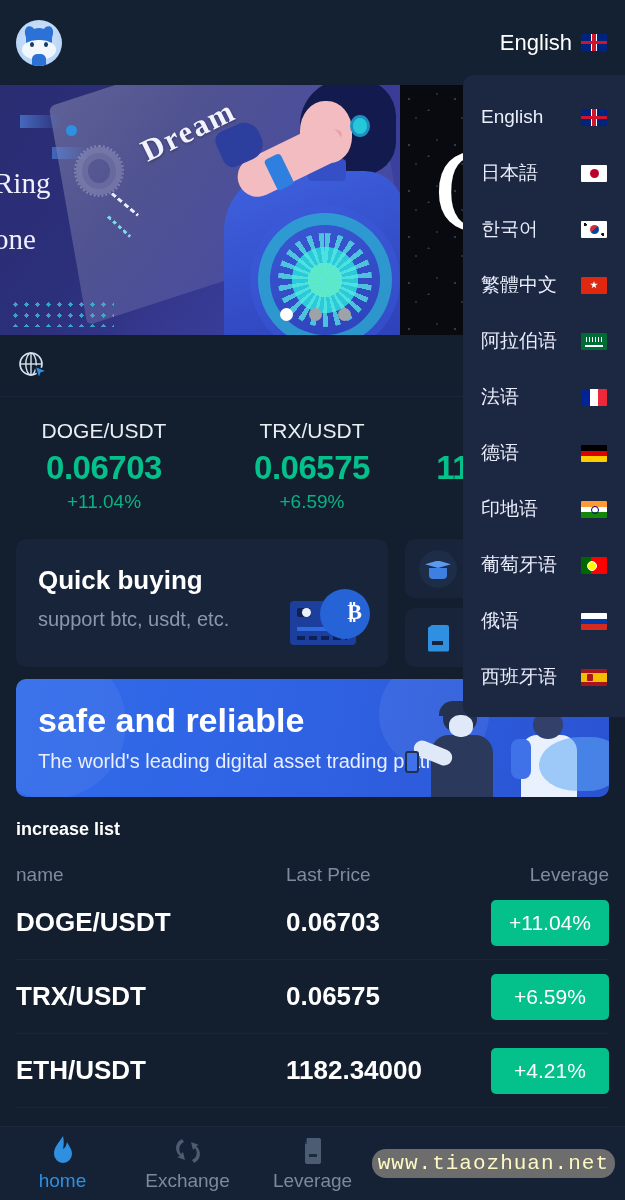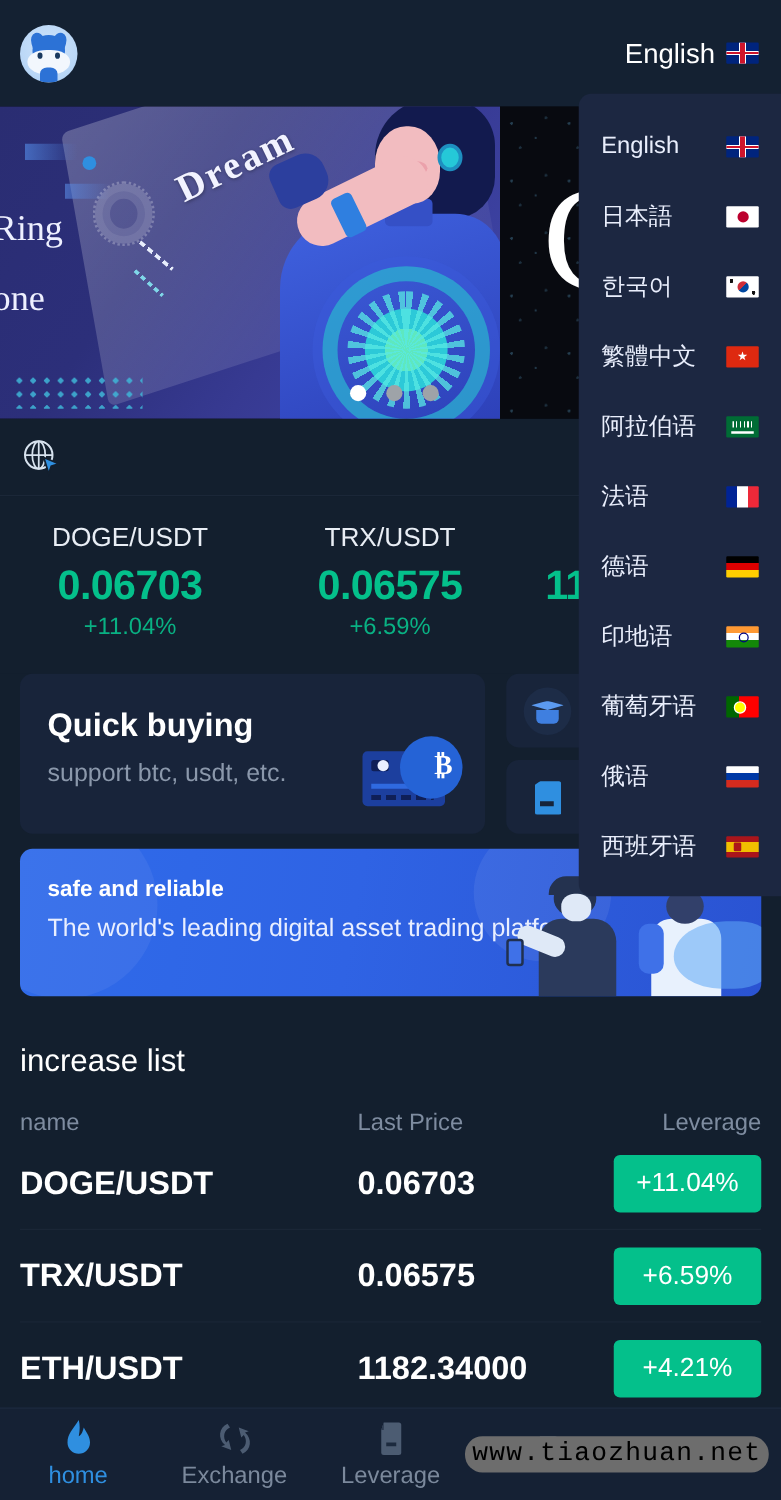--- a/index.html
+++ b/index.html
@@ -327,21 +327,21 @@
     background:#16243a; }
   .sm-txt { color:#c5d1e2; font-size: 15px; line-height: 1.25; }
 
   
   .promo {
     margin: 12px 16px 0 16px; height: 118px; border-radius: 10px;
     background: linear-gradient(100deg,#2f6bea 0%, #2f63e4 45%, #2a53d2 100%);
     position: relative; overflow: hidden;
     padding: 22px 0 0 22px;
   }
-  .promo .pt { color:#ffffff; font-size: 18px; font-weight: 700; }
+  .promo .pt { color:#ffffff; font-size: 34px; font-weight: 700; }
   .promo .ps { color:#e8eeff; font-size: 20px; margin-top: 10px; }
   .promo .blob1 { position:absolute; left:-40px; top:-30px; width:150px; height:150px;
     border-radius:50%; background:rgba(255,255,255,.06); }
   .promo .blob2 { position:absolute; right:120px; top:-20px; width:110px; height:110px;
     border-radius:50%; background:rgba(255,255,255,.07); }
   .pr-person { position:absolute; right: 96px; bottom: 0; width: 96px; height: 96px; }
   .pr-head { position:absolute; left:26px; top:2px; width:34px; height:30px;
     background:#24324f; border-radius:50% 50% 46% 46%; }
   .pr-cap { position:absolute; left:22px; top:0; width:44px; height:15px;
     background:#24324f; border-radius:14px 14px 0 0; }
@@ -358,21 +358,21 @@
     background:#e8f1fd; border-radius:16px 16px 0 0; }
   .pr2-head { position:absolute; left:22px; top:2px; width:30px; height:28px;
     background:#32406a; border-radius:50%; }
   .pr2-bag { position:absolute; left:0px; top:30px; width:20px; height:40px;
     background:#3f71e8; border-radius:8px; }
   .pr-swoosh { position:absolute; right:-10px; bottom:6px; width:80px; height:54px;
     background:#5fa8f5; border-radius:60% 40% 45% 55%; opacity:.55; }
 
   
   .list-sec { padding: 22px 16px 0 16px; }
-  .list-title { color:#ffffff; font-size: 25px; font-weight: 400; margin-top: 16px; }
+  .list-title { color:#ffffff; font-size: 18px; font-weight: 700; }
   .list-head {
     display:flex; margin-top: 24px; color:#7e8ca0; font-size: 19px;
   }
   .c-name { flex: 0 0 270px; }
   .c-price { flex: 1 1 auto; }
   .c-chg { flex: 0 0 120px; text-align: right; }
   .list-row {
     display:flex; align-items:center; height: 74px;
     border-bottom: 1px solid #1a2636;
   }
@@ -388,21 +388,21 @@
   .tabbar {
     position: absolute; left:0; bottom:0; width: 625px; height: 74px;
     background:#152134; display:flex; align-items:center;
     border-top: 1px solid #1c2a3e; z-index: 30;
   }
   .tab { flex: 1 1 0; text-align:center; color:#7b899c; font-size: 19px; }
   .tab.on { color:#2f8fe0; }
   .tab .ti { height: 32px; margin-bottom: 3px; position: relative; }
   .watermark {
     position:absolute; right: 10px; bottom: 22px;
-    background:#6d6d6d; color:#000000;
+    background:#6d6d6d; color:#fef9c3;
     font-family:"Liberation Mono","DejaVu Sans Mono",monospace;
     font-size: 21px; letter-spacing: 1px; padding: 3px 6px;
     z-index: 45;
     border-radius: 14px;
   }
 </style>
 </head>
 <body>
 
 <div id="app">

